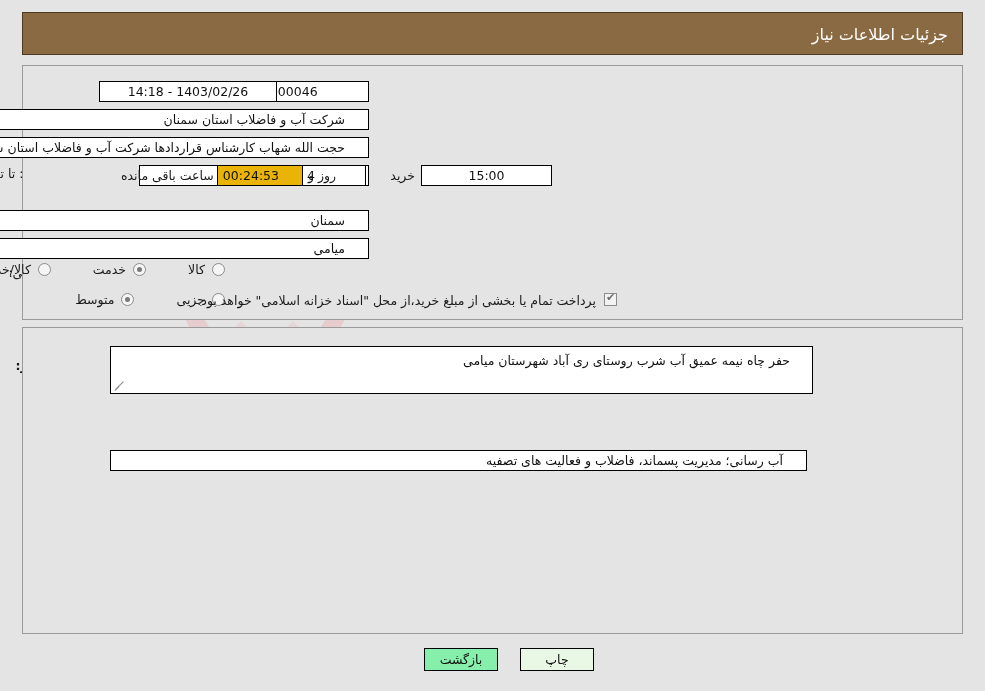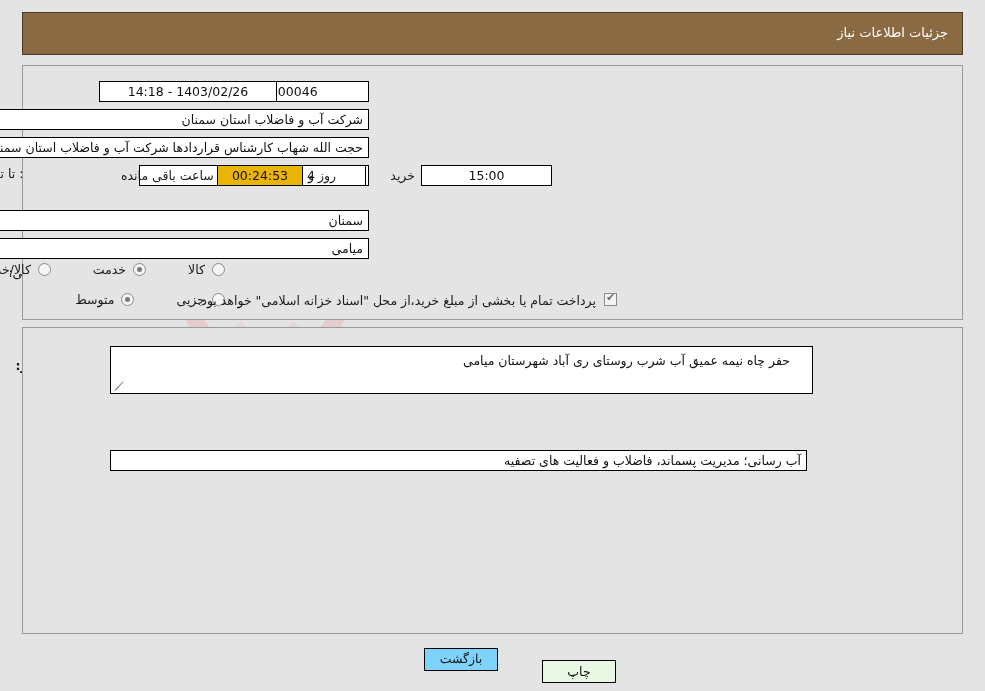--- a/index.html
+++ b/index.html
@@ -52,21 +52,21 @@
     background: #8a6a42;
     border: 1px solid #4c3a22;
     box-sizing: border-box;
     z-index: 2;
   }
   .titlebar-text {
     position: absolute;
     right: 14px;
     top: 12px;
     color: #ffffff;
-    font-size: 13px;
+    font-size: 16px;
   }
 
   
   .panel {
     position: absolute;
     border: 1px solid #9a9a9a;
     background: #e4e4e4;
     box-sizing: border-box;
     z-index: 1;
   }
@@ -81,21 +81,21 @@
     white-space: nowrap;
   }
   .fld {
     background: #ffffff;
     border: 1px solid #000000;
     box-sizing: border-box;
     height: 21px;
     line-height: 19px;
     font-size: 12.5px;
     color: #111;
-    padding: 0 5px;
+    padding: 0 23px;
     overflow: hidden;
     white-space: nowrap;
   }
   .fld.center { text-align: center; }
   .fld.cream { background: #eab308; }
 
   
   .radio {
     width: 13px; height: 13px;
     border-radius: 50%;
@@ -207,21 +207,21 @@
     line-height: 21px;
     border: 1px solid #000000;
     box-sizing: border-box;
     text-align: center;
     font-size: 12.5px;
     color: #111;
     cursor: pointer;
     user-select: none;
   }
   .btn.print  { background: #e9f7e5; }
-  .btn.back   { background: #7dd3fc; font-family: Liberation Serif, serif; }
+  .btn.back   { background: #86efac; }
 </style>
 </head>
 <body>
 
 <div id="page">
 
   <div class="watermark">
     <svg class="wm-shield" width="175" height="150" viewBox="0 0 175 150">
       <path d="M12 26 C12 18 20 10 32 8 L90 0 L148 8 C160 10 168 18 168 26 L168 60 C168 105 130 138 90 150 C50 138 12 105 12 60 Z" fill="none" stroke="#e8b9b9" stroke-width="17"></path>
       <path d="M92 36 L118 62 L92 88 L66 62 Z" fill="#e8b9b9"></path>
@@ -354,16 +354,16 @@
         <td>جمع آوری، تصفیه و تامین آب</td>
         <td>حلقه</td>
         <td>1</td>
         <td>1403/02/30</td>
       </tr>
     </tbody>
   </table>
 
   <div class="section-head" style="right:880px; top:587px;">توضیحات خریدار:</div>
 
-  <div class="btn print" style="left:542px; top:648px; width:74px;margin-top:12px;">چاپ</div>
+  <div class="btn print" style="left:520px; top:648px; width:74px;">چاپ</div>
   <div class="btn back" style="left:424px; top:648px; width:74px;">بازگشت</div>
 
 </div>
 
 </body></html>

